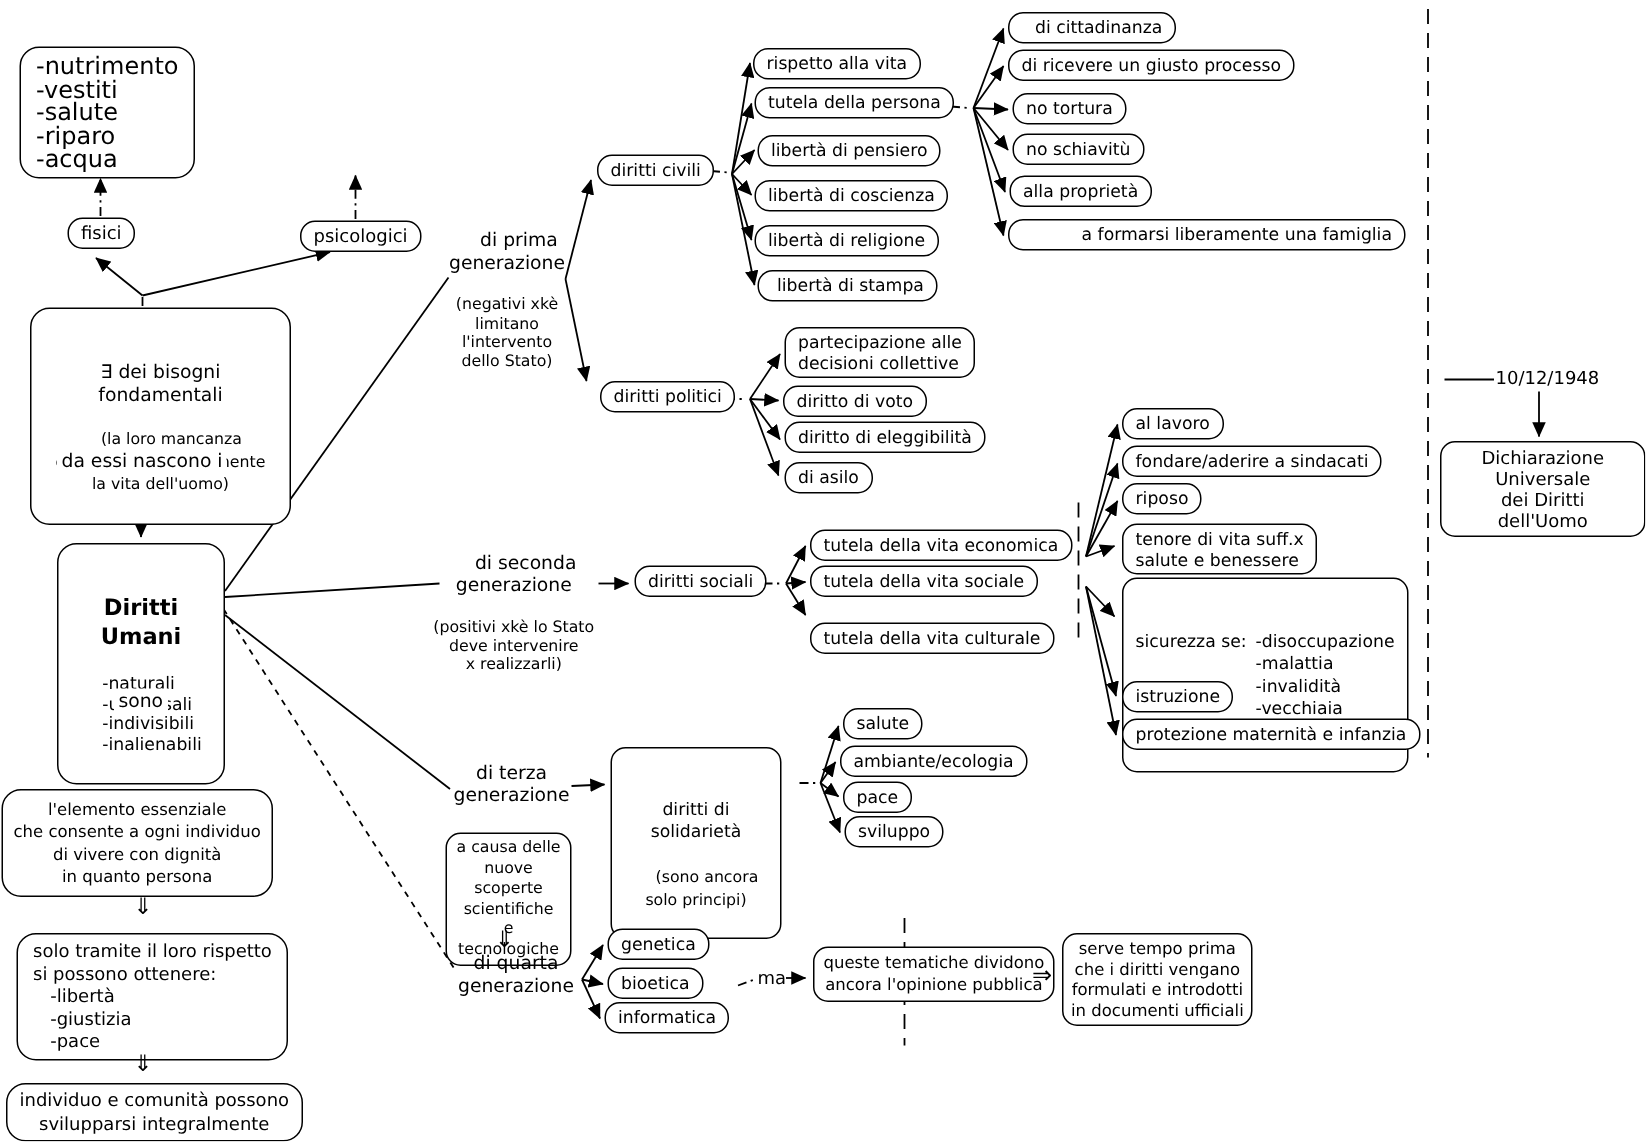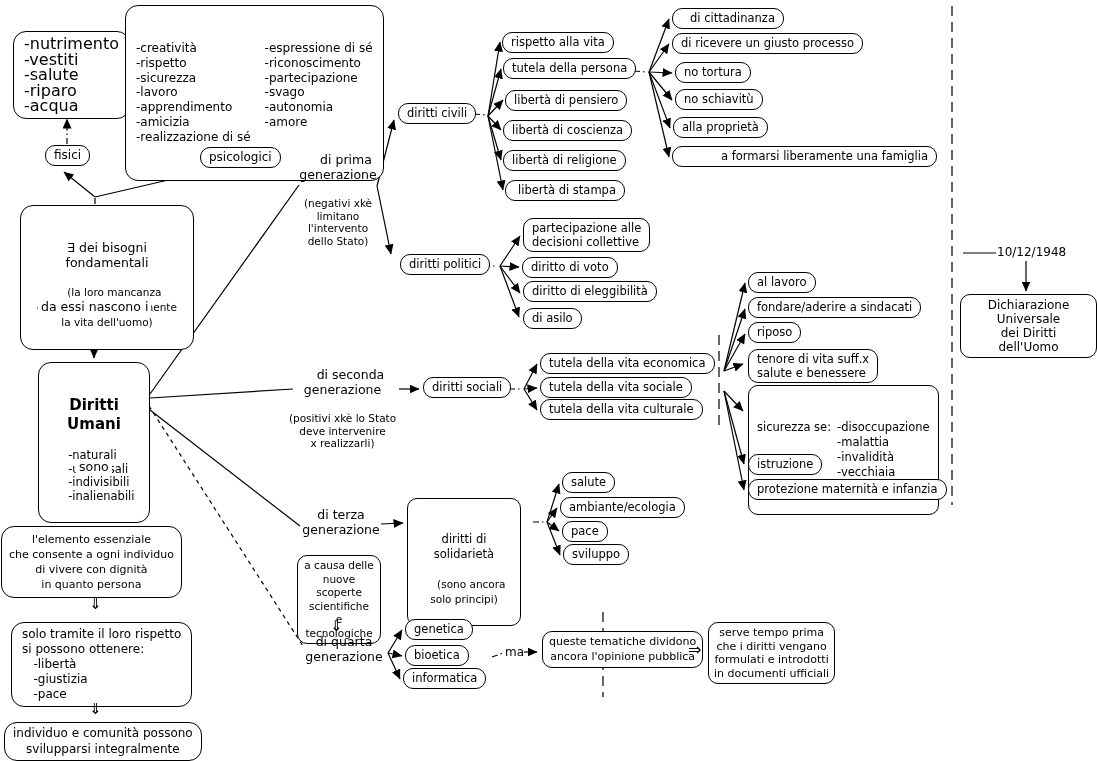--- a/index.html
+++ b/index.html
@@ -110,37 +110,20 @@
 
     <line x1="963" y1="253" x2="996" y2="253"></line>
     <line x1="1026" y1="261" x2="1026" y2="291" marker-end="url(#ah)"></line>
   </svg>
 
   <div class="node big" style="left:13px;top:31px;font-size:16px;line-height:15.5px;padding:4px 10px;">-nutrimento
 -vestiti
 -salute
 -riparo
 -acqua</div>
-  <div class="node big" style="left:125px;top:5px;padding:5px 10px;">
-    <div class="cols">
-      <span>-creatività
--rispetto
--sicurezza
--lavoro
--apprendimento
--amicizia
--realizzazione di sé</span>
-      <span>-espressione di sé
--riconoscimento
--partecipazione
--svago
--autonomia
--amore</span>
-    </div>
-  </div>
   <div class="node" style="left:45px;top:145px;font-size:12px;">fisici</div>
   <div class="node" style="left:200px;top:147px;font-size:12px;">psicologici</div>
 
   <div class="node big ctr" style="left:20px;top:205px;width:156px;padding:4px 8px;">
     <span style="font-size:12.5px;line-height:15px;display:block;">∃ dei bisogni fondamentali</span>
     <span class="note">(la loro mancanza
 danneggia profondamente
 la vita dell'uomo)</span>
   </div>
   <div class="lbl mask" style="left:38px;top:299px;">da essi nascono i</div>
@@ -198,21 +181,21 @@
   <div class="lbl" style="left:285px;top:352px;width:115px;">
     <span style="white-space:pre-wrap;">di seconda
 generazione</span>
     <span class="note" style="display:block;">(positivi xkè lo Stato
 deve intervenire
 x realizzarli)</span>
   </div>
   <div class="node" style="left:423px;top:377px;">diritti sociali</div>
   <div class="node" style="left:540px;top:353px;">tutela della vita economica</div>
   <div class="node" style="left:540px;top:377px;">tutela della vita sociale</div>
-  <div class="node" style="left:540px;top:399px;">tutela della vita culturale</div>
+  <div class="node" style="left:540px;top:415px;">tutela della vita culturale</div>
   <div class="node" style="left:748px;top:272px;">al lavoro</div>
   <div class="node" style="left:748px;top:297px;">fondare/aderire a sindacati</div>
   <div class="node" style="left:748px;top:322px;">riposo</div>
   <div class="node" style="left:748px;top:385px;padding:4px 8px;">
     <div class="sec">
       <span class="k">sicurezza se:</span>
       <span style="white-space:pre-wrap;">-disoccupazione
 -malattia
 -invalidità
 -vecchiaia</span>

